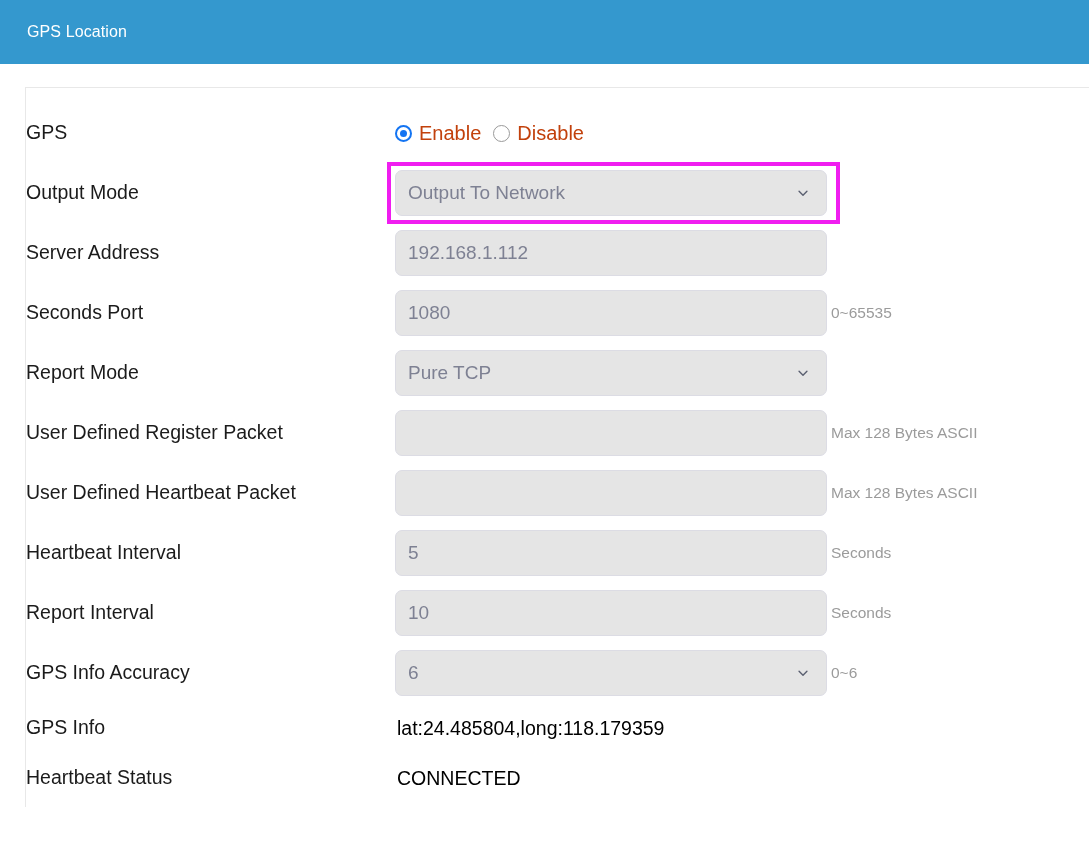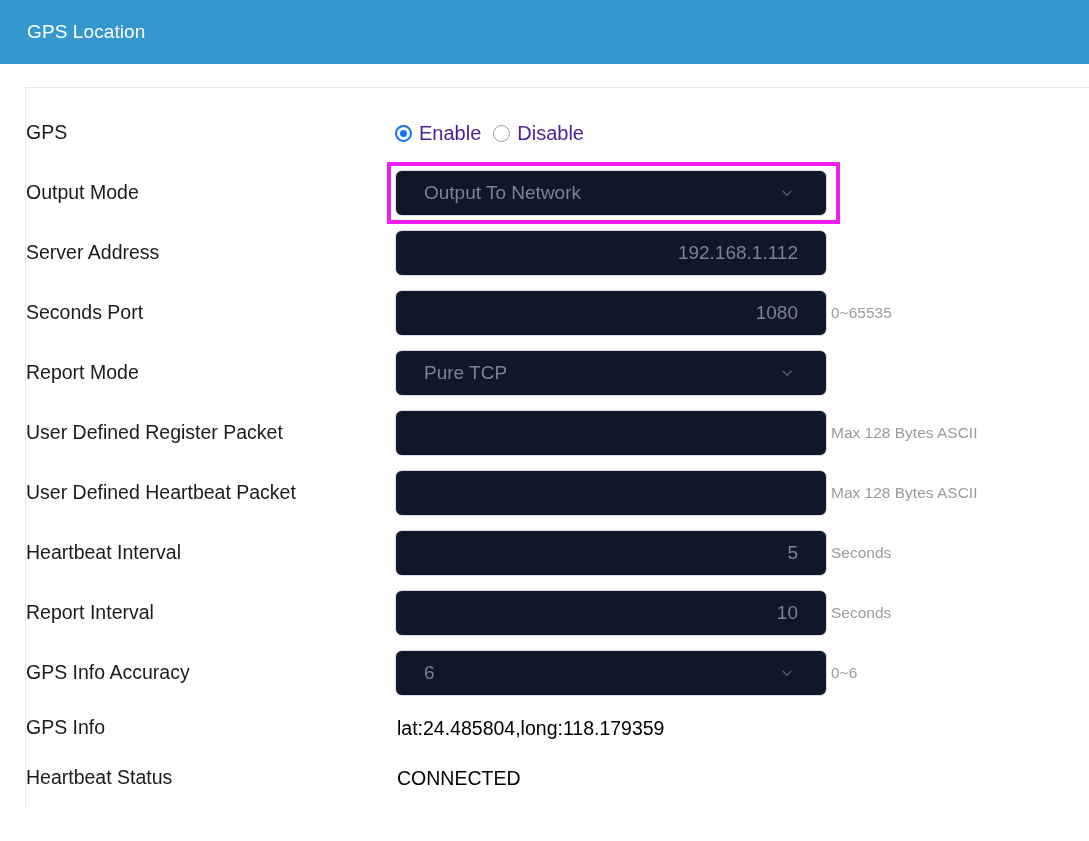--- a/index.html
+++ b/index.html
@@ -18,21 +18,21 @@
   .topbar {
     height: 64px;
     background: #3498ce;
     display: flex;
     align-items: center;
     padding-left: 27px;
     box-sizing: border-box;
   }
   .topbar-title {
     color: #ffffff;
-    font-size: 19px;
+    font-size: 16px;
     letter-spacing: 0.1px;
   }
 
   
   .panel-wrap {
     padding: 23px 0 0 25px;
     box-sizing: border-box;
   }
   .panel {
     border: 1px solid #e8e8e8;
@@ -75,29 +75,28 @@
     text-align: right;
   }
 
   
   .txt, .sel {
     width: 432px;
     height: 46px;
     box-sizing: border-box;
     border: 1px solid #dcdce4;
     border-radius: 7px;
-    background: #0f172a;
+    background: #e5e5e5;
     font-family: "Liberation Sans", sans-serif;
     font-size: 19px;
     color: #7e8193;
-    padding: 0 28px;
+    padding: 0 12px;
     outline: none;
     display: flex;
     align-items: center;
-    text-align: right;
   }
   .txt {
     line-height: 44px;
   }
   input.txt::placeholder {
     color: #7e8193;
     opacity: 1;
   }
   .sel {
     justify-content: space-between;
@@ -163,21 +162,21 @@
     height: 7px;
     border-radius: 50%;
     background: #1374f2;
   }
   .radio-dot.off {
     border: 1.5px solid #9a9a9a;
     background: #ffffff;
   }
   .radio-label {
     font-size: 20px;
-    color: #4c1d95;
+    color: #c2410c;
   }
 
   
   .static-row {
     display: flex;
     align-items: center;
     margin-bottom: 14px;
     height: 36px;
   }
   .static-value {

